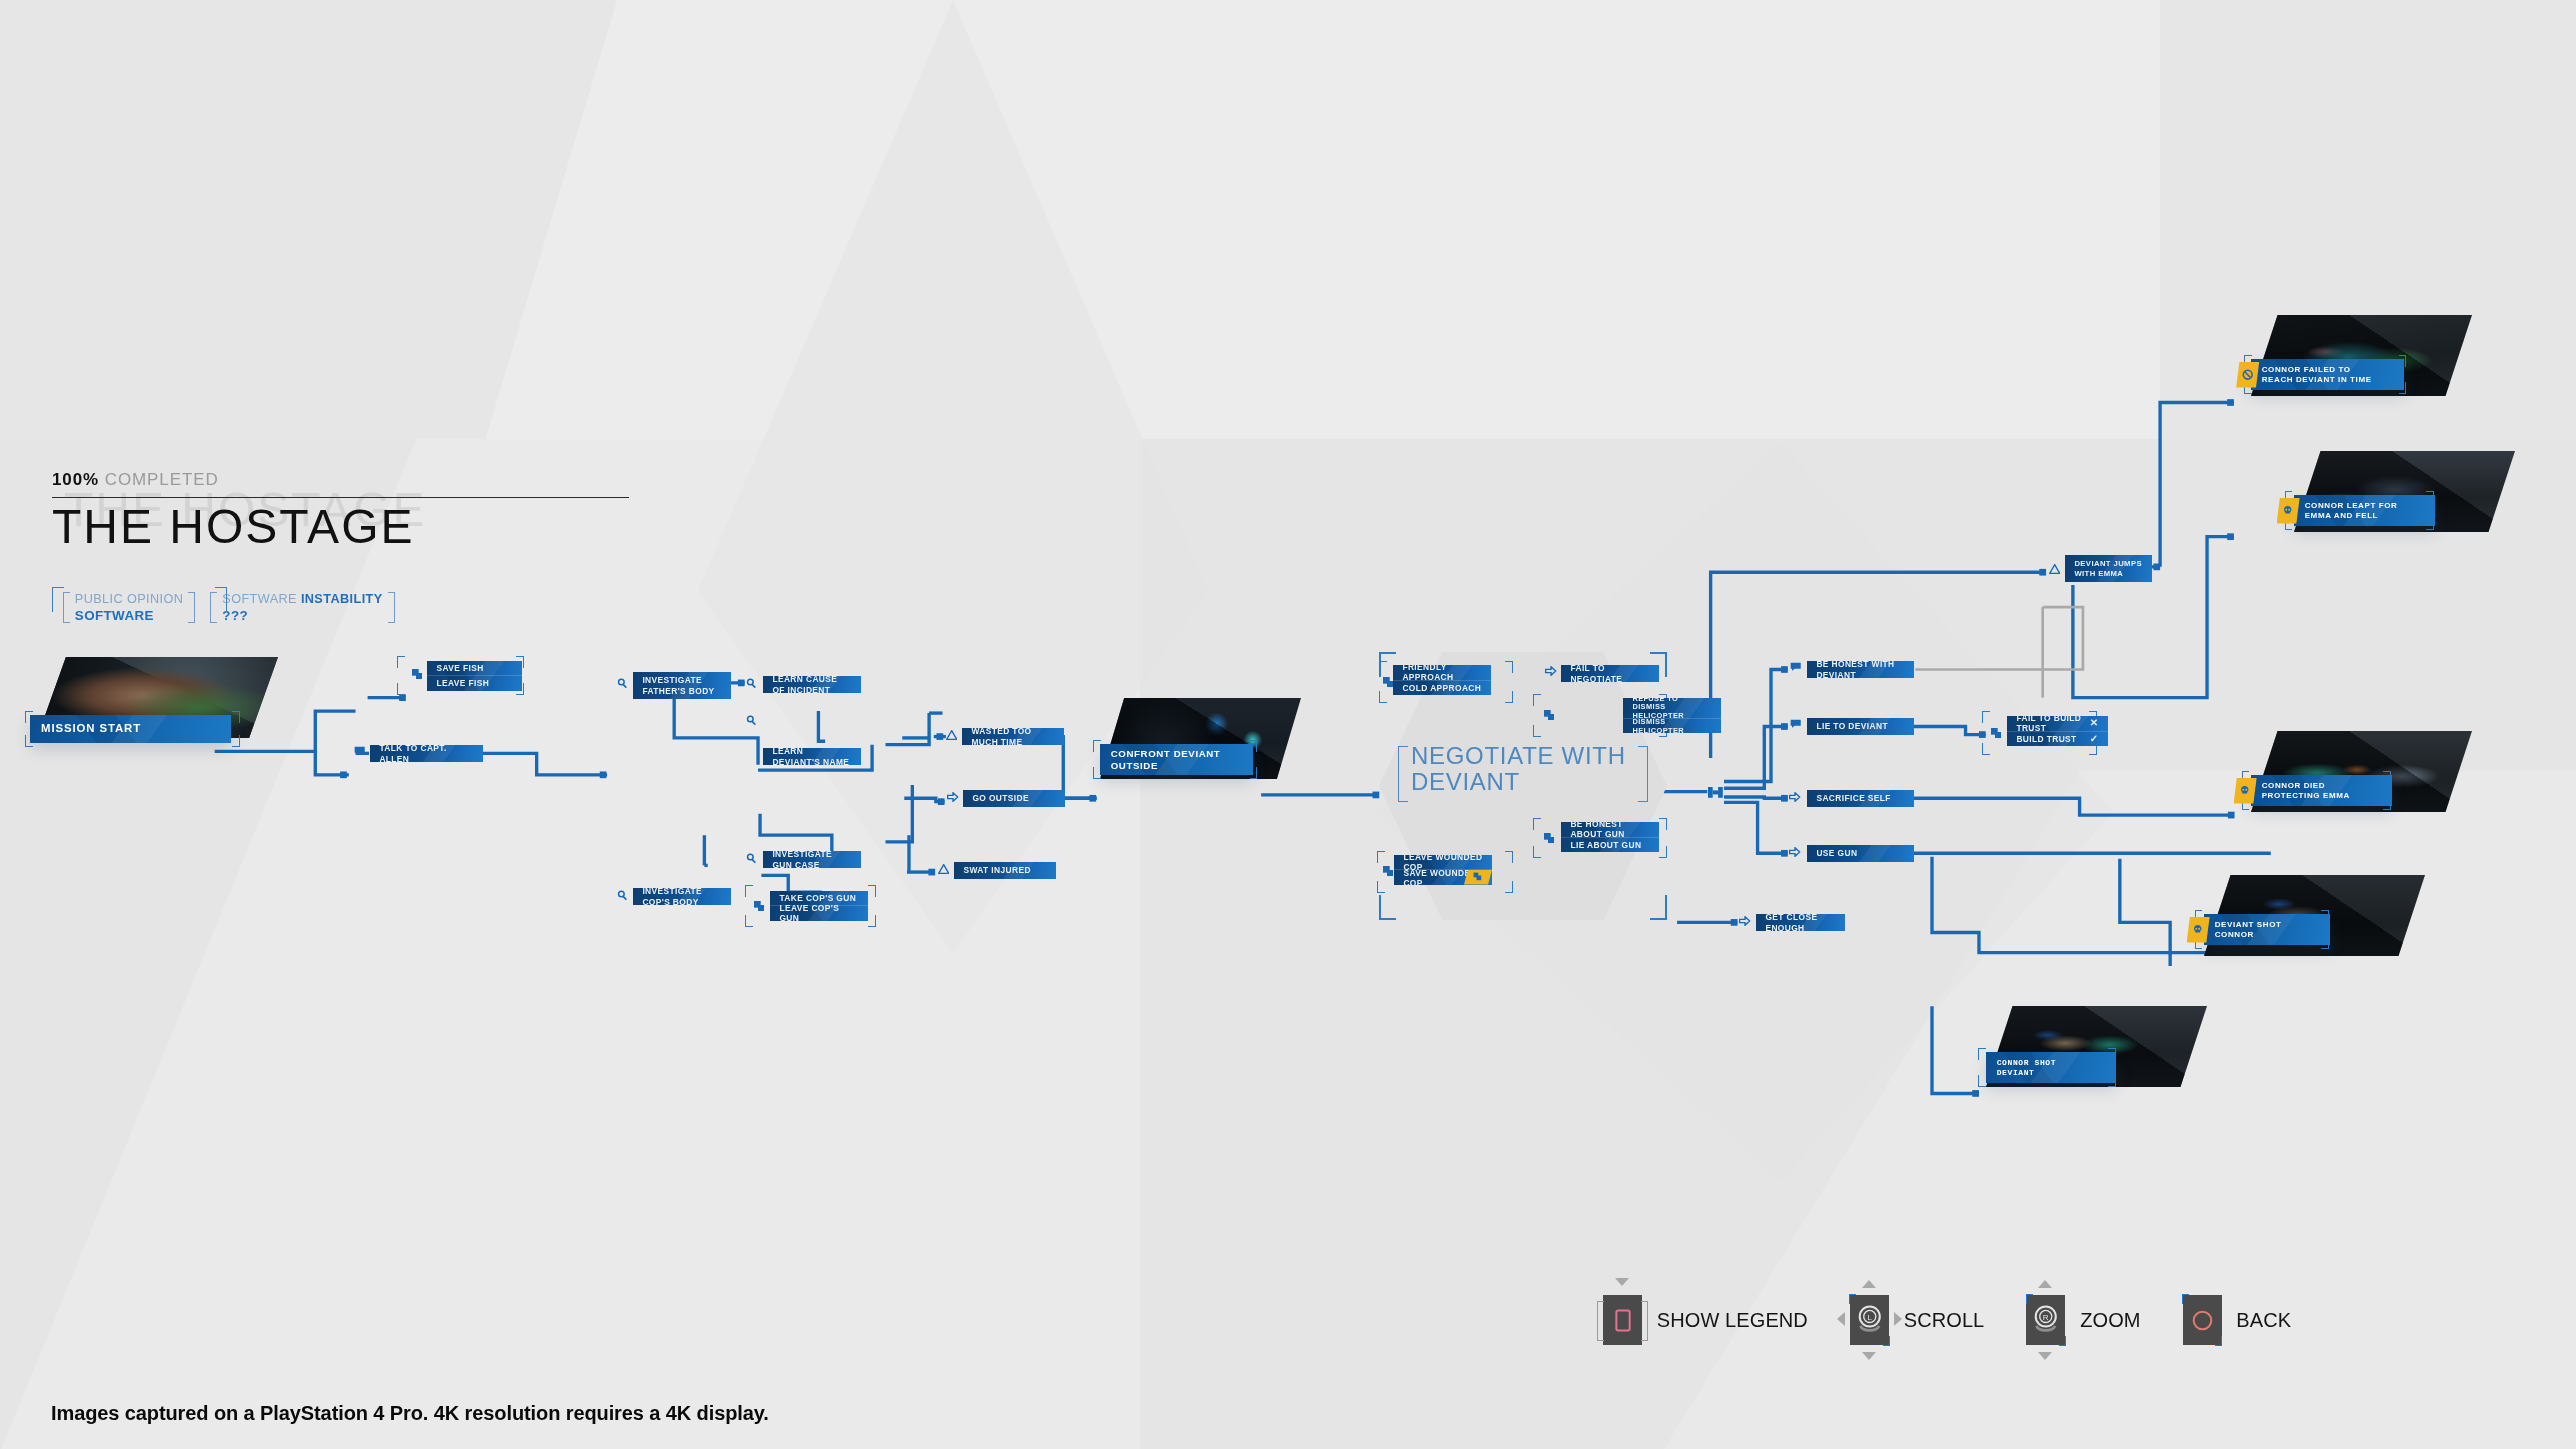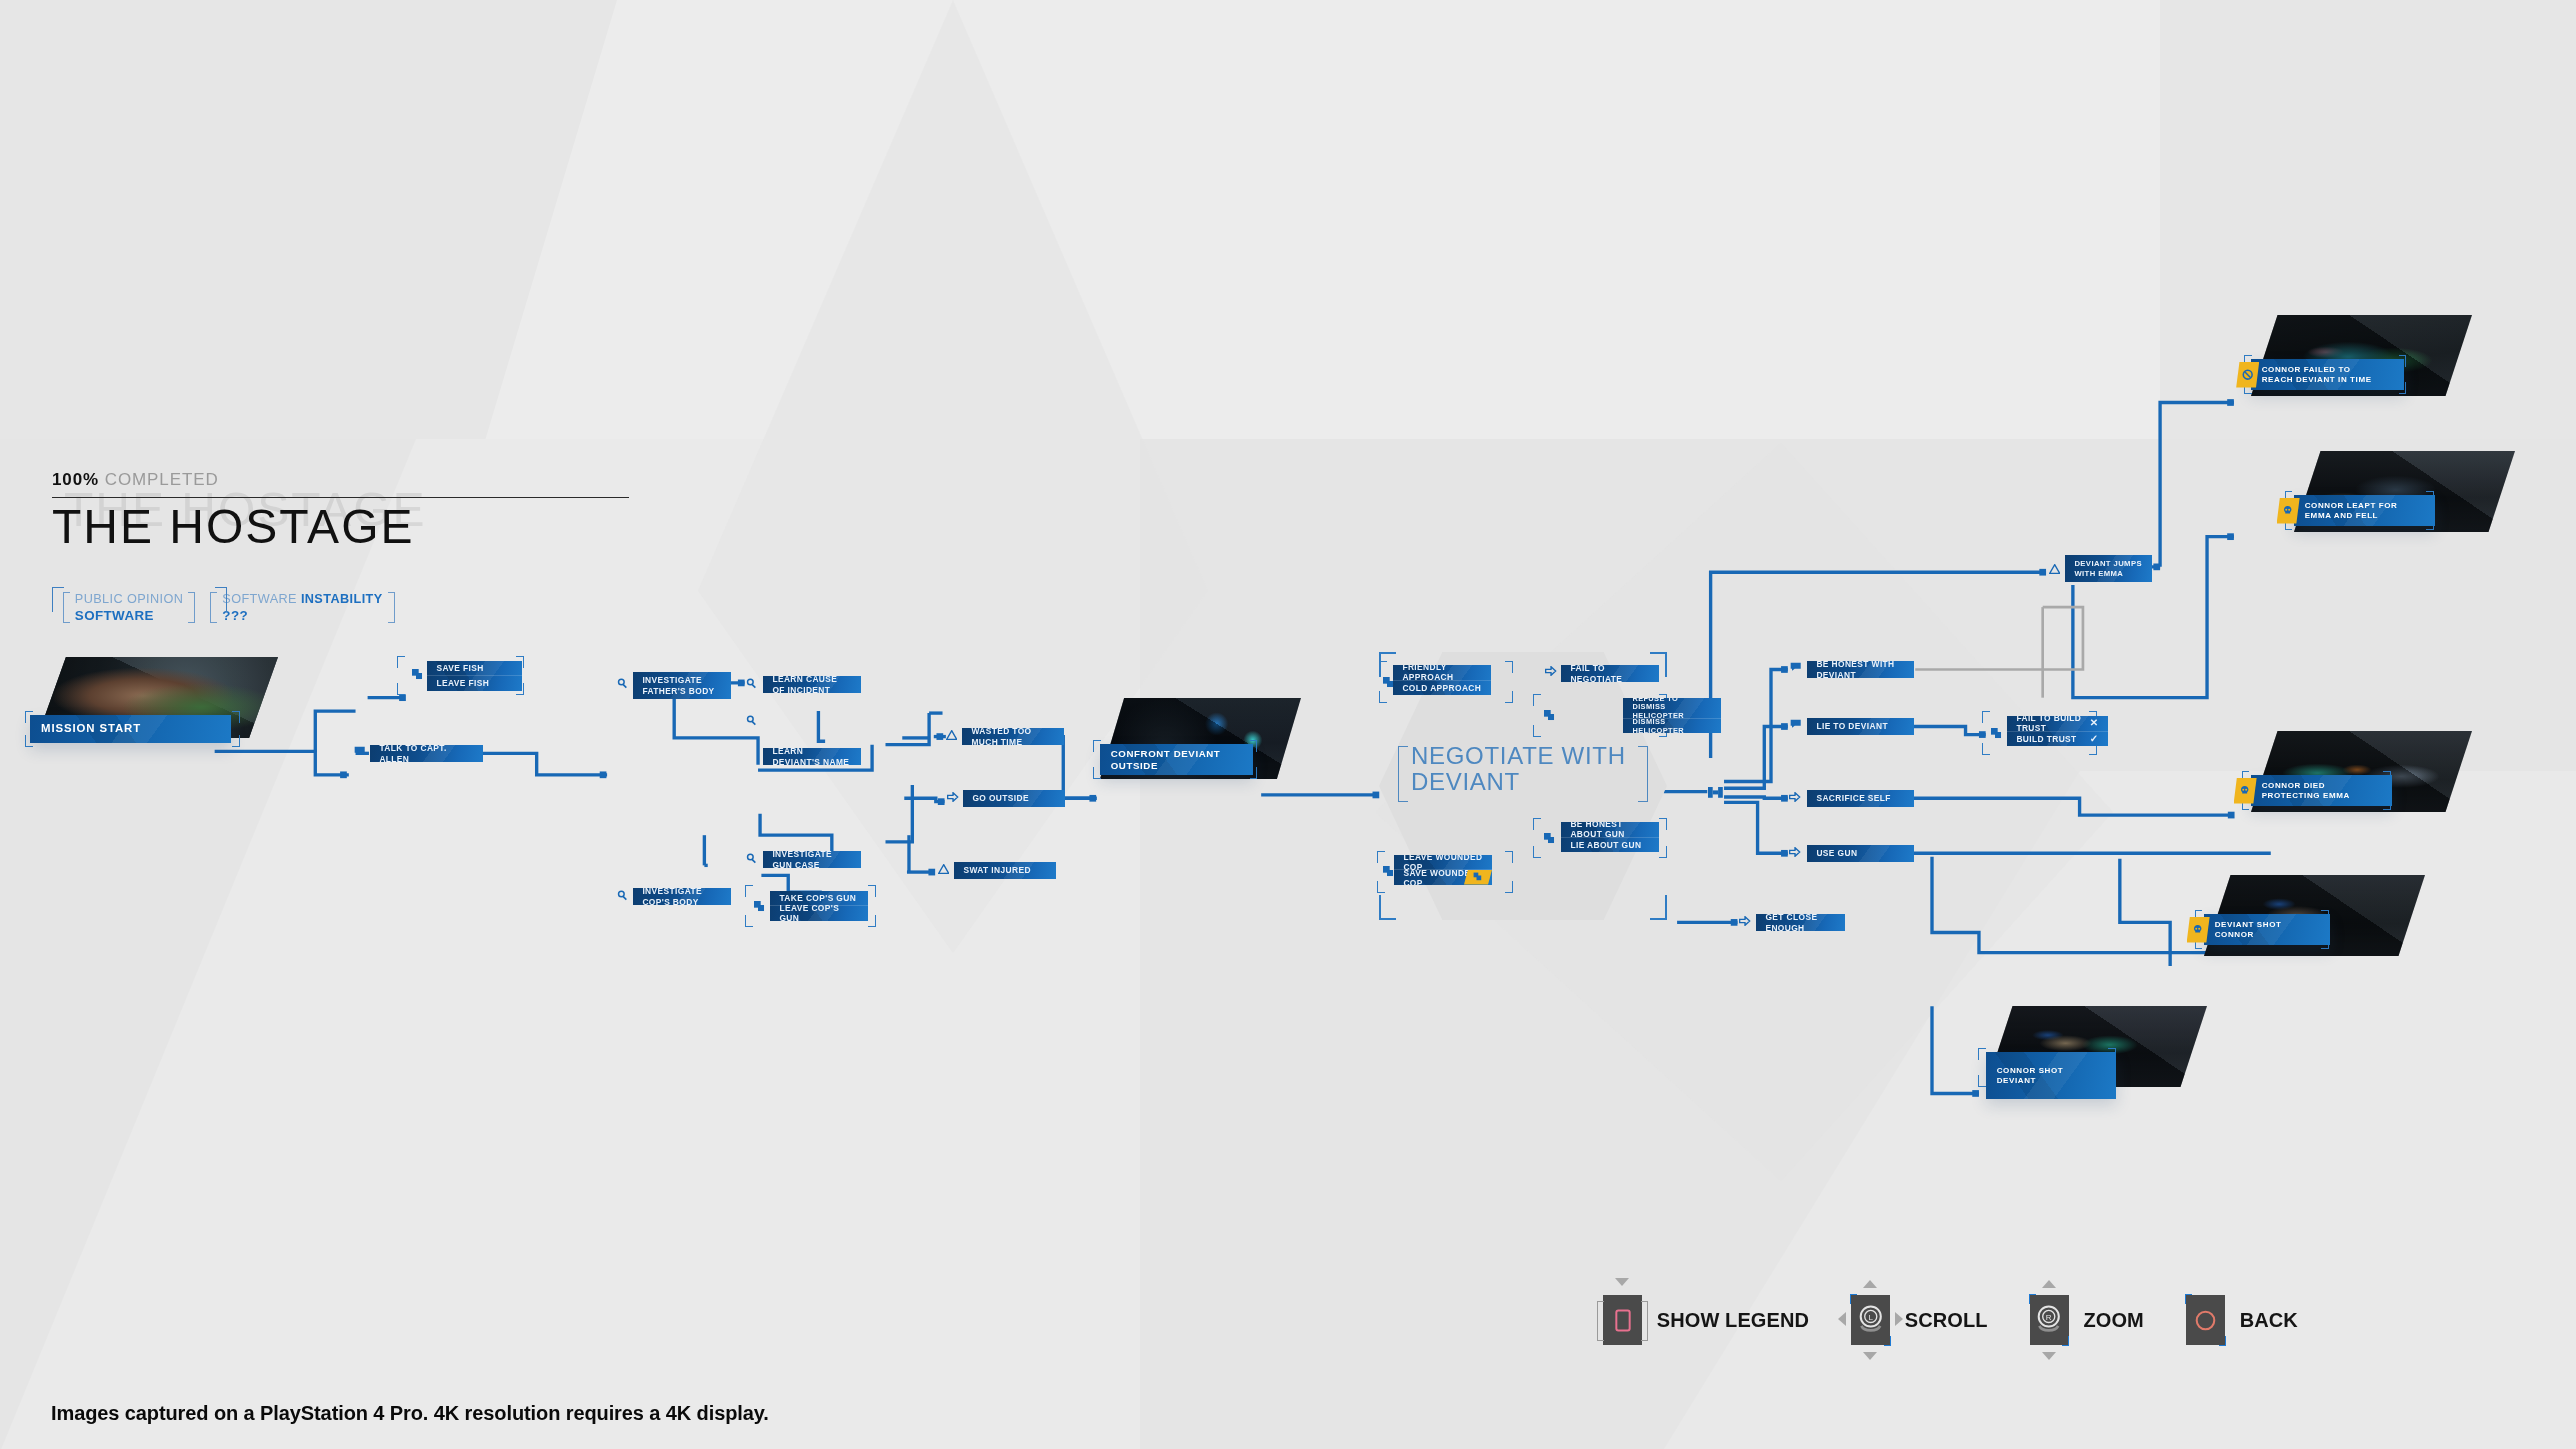--- a/index.html
+++ b/index.html
@@ -111,21 +111,21 @@
   .controls{position:absolute;left:1603px;top:1295px;display:flex;align-items:center;gap:0;z-index:20;}
   .ctl{display:flex;align-items:center;margin-right:42px;}
   .btn{width:39px;height:50px;background:#4a4a4a;display:flex;align-items:center;justify-content:center;
        position:relative;}
   .btn.sel:before,.btn.sel:after{content:"";position:absolute;width:6px;height:8.7px;border:1.3px solid #1e7ad4;}
   .btn.sel:before{left:-0.7px;top:-0.7px;border-right:0;border-bottom:0;}
   .btn.sel:after{right:-0.7px;bottom:-0.7px;border-left:0;border-top:0;}
   .btn.grey:before,.btn.grey:after{content:"";position:absolute;width:6px;height:38px;border:1.3px solid #9a9a9a;}
   .btn.grey:before{left:-6px;top:6px;border-right:0;}
   .btn.grey:after{right:-6px;top:6px;border-left:0;}
-  .ctl .lbl{font-size:20px;font-weight:700;color:#151515;margin-left:14.8px;letter-spacing:0.1px;
+  .ctl .lbl{font-size:20px;font-weight:400;color:#151515;margin-left:14.8px;letter-spacing:0.1px;
             font-family:"Liberation Sans", sans-serif;}
   .arr{width:0;height:0;position:absolute;}
   .arr.up{border-left:7.4px solid transparent;border-right:7.4px solid transparent;border-bottom:8.7px solid #a8a8a8;top:-14.8px;left:12px;}
   .arr.dn{border-left:7.4px solid transparent;border-right:7.4px solid transparent;border-top:8.7px solid #a8a8a8;bottom:-14.8px;left:12px;}
   .arr.lf{border-top:7.4px solid transparent;border-bottom:7.4px solid transparent;border-right:8.7px solid #a8a8a8;left:-13.4px;top:17.4px;}
   .arr.rt{border-top:7.4px solid transparent;border-bottom:7.4px solid transparent;border-left:8.7px solid #a8a8a8;right:-13.4px;top:17.4px;}
 
   .footer{position:absolute;left:51px;top:1402px;font-size:20px;font-weight:700;color:#0a0a0a;
           letter-spacing:-0.1px;}
 </style>
@@ -787,21 +787,21 @@
         radial-gradient(ellipse at 56% 48%,#2ec8a8 0%,transparent 16%),
         radial-gradient(ellipse at 28% 36%,#2a6fd0 0%,transparent 7%);"></div>
       <div class="im" style="background:linear-gradient(214deg,rgba(255,255,255,.05) 0 36%,rgba(0,0,0,.42) 36% 100%);"></div>
     </div>
     <div class="brk" style="left:-8px;top:42px;width:138px;height:39px;">
       <span class="tl"></span>
         <span class="bl"></span>
         <span class="tr"></span>
         <span class="br"></span>
     </div>
-    <div class="cap" style="left:0;top:46px;width:130px;height:47px;font-size:8px;letter-spacing:0.6px;white-space:pre-line;">
+    <div class="cap" style="left:0;top:46px;width:130px;height:31px;font-size:8px;letter-spacing:0.6px;white-space:pre-line;font-family:Liberation Mono, monospace;">
       <div class="facets" style="background:
         linear-gradient(126deg,transparent 44%,rgba(255,255,255,.13) 44% 62%,transparent 62%),
         linear-gradient(-126deg,transparent 56%,rgba(0,0,0,.18) 56% 74%,transparent 74%);"></div>
       <span class="t">CONNOR SHOT
 DEVIANT</span>
     </div>
   </div>
 
 </div>
 

